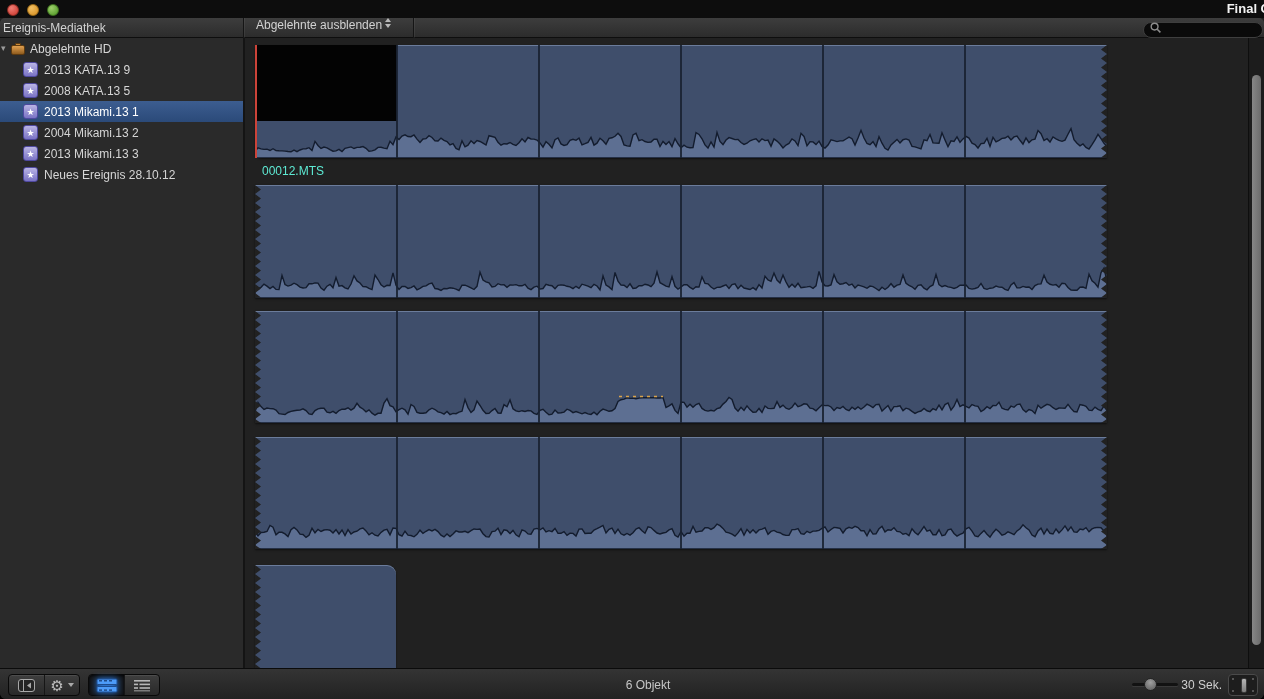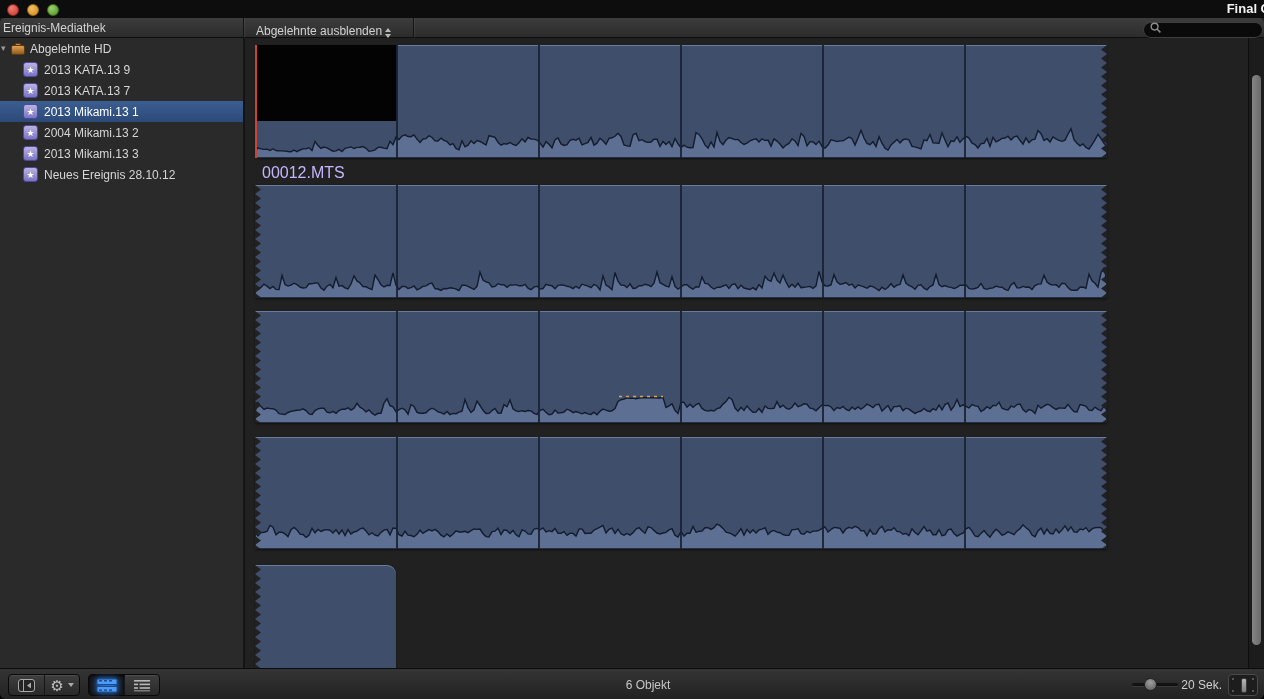--- a/index.html
+++ b/index.html
@@ -11,21 +11,21 @@
   .tlight{position:absolute;top:4px;width:12px;height:12px;border-radius:50%;}
   .tl-close{left:7px;background:radial-gradient(circle at 35% 30%,#f07e74,#d44a40 70%);border:1px solid #8c2b23;}
   .tl-min{left:27px;background:radial-gradient(circle at 35% 30%,#f2c063,#dd9b32 70%);border:1px solid #9a6a17;}
   .tl-zoom{left:47px;background:radial-gradient(circle at 35% 30%,#9ecf6b,#64a637 70%);border:1px solid #3e7120;}
   #app-title{position:absolute;right:-6px;top:1px;color:#f2f2f2;font-weight:bold;font-size:13px;white-space:nowrap;}
 
   
   #toolbar{position:absolute;left:0;top:18px;width:100%;height:20px;background:linear-gradient(#3d3d3d,#2c2c2c);border-bottom:1px solid #0e0e0e;border-radius:5px 5px 0 0;}
   #library-title{position:absolute;left:3px;top:3px;font-size:12px;color:#d2d2d2;}
   .tb-divider{position:absolute;top:0;width:1px;height:20px;background:#151515;box-shadow:1px 0 0 rgba(255,255,255,0.06);}
-  #filter-popup{position:absolute;left:252px;top:0;height:20px;display:flex;align-items:flex-end;gap:3px;padding:0 4px;cursor:default;}
+  #filter-popup{position:absolute;left:252px;top:0;height:20px;display:flex;align-items:flex-start;gap:3px;padding:0 4px;cursor:default;}
   #filter-label{font-size:12px;color:#d2d2d2;}
   .stepper{display:flex;flex-direction:column;gap:2px;}
   .stepper i{display:block;width:0;height:0;border-left:3.5px solid transparent;border-right:3.5px solid transparent;}
   .stepper .up{border-bottom:4px solid #b9b9b9;}
   .stepper .dn{border-top:4px solid #b9b9b9;}
   #search-wrap{position:absolute;right:1px;top:2px;width:120px;height:16px;}
   #search-input{width:100%;height:100%;border-radius:9px;background:#0a0a0a;border:1px solid #3e3e3e;color:#ddd;font-size:11px;padding:0 6px 0 22px;outline:none;}
   #search-icon{position:absolute;left:7px;top:2px;}
 
   
@@ -41,21 +41,21 @@
   .sb-indent2{padding-left:23px;}
 
   
   #main{position:absolute;left:245px;top:38px;width:1003px;height:630px;background:#212121;overflow:hidden;}
   .strip{position:absolute;background:#3f4e6b;box-shadow:inset 0 1px 0 rgba(175,194,228,.4),0 1px 2px rgba(0,0,0,.55);}
   .strip .blackseg{position:absolute;left:0;top:0;background:#030303;z-index:1;}
   .strip .wavec{position:absolute;left:0;bottom:0;right:0;height:46px;z-index:2;}
   .strip .segline{position:absolute;top:0;width:2px;background:#1a2232;z-index:3;opacity:.9;}
   .strip .jag{position:absolute;top:0;z-index:4;}
   .strip .selmark{position:absolute;left:0;top:0;width:2px;z-index:6;background:#cc4339;}
-  .cliplabel{position:absolute;font-size:16px;color:#c4b5fd;z-index:2;}
+  .cliplabel{position:absolute;font-size:12px;color:#5eead4;z-index:2;}
 
   
   #scrollbar{position:absolute;right:0;top:38px;width:16px;height:630px;background:#1c1c1c;border-left:1px solid #0e0e0e;}
   #scroll-thumb{position:absolute;left:3px;top:37px;width:9px;height:570px;border-radius:5px;background:linear-gradient(90deg,#868686,#6b6b6b);}
 
   
   #statusbar{position:absolute;left:0;top:668px;width:100%;height:31px;background:linear-gradient(#343434,#222);border-top:1px solid #0b0b0b;}
   .btn-group{position:absolute;top:5px;height:22px;display:flex;border:1px solid #090909;border-radius:4px;background:linear-gradient(#3e3e3e,#292929);box-shadow:inset 0 1px 0 rgba(255,255,255,.08);}
   .bb-btn{width:35px;height:20px;display:flex;align-items:center;justify-content:center;cursor:default;}
   .bb-btn + .bb-btn{border-left:1px solid #161616;}
@@ -113,21 +113,21 @@
             <span class="body"></span>
           </span>
           <span class="lbl">Abgelehnte HD</span>
         </div>
         <div class="sb-row sb-indent2">
           <span class="star">★</span>
           <span class="lbl">2013 KATA.13 9</span>
         </div>
         <div class="sb-row sb-indent2">
           <span class="star">★</span>
-          <span class="lbl">2013 KATA.13 7</span>
+          <span class="lbl">2008 KATA.13 5</span>
         </div>
         <div class="sb-row sb-indent2 sel">
           <span class="star">★</span>
           <span class="lbl">2013 Mikami.13 1</span>
         </div>
         <div class="sb-row sb-indent2">
           <span class="star">★</span>
           <span class="lbl">2004 Mikami.13 2</span>
         </div>
         <div class="sb-row sb-indent2">
@@ -286,21 +286,21 @@
           <rect x="2" y="11.2" width="16" height="1.2" fill="#8f8f8f"></rect>
         </svg>
       </div>
     </div>
 
     <span id="status-text">6 Objekt</span>
 
     <div id="zoom-slider">
       <div id="zoom-knob"></div>
     </div>
-    <span id="duration-label">20 Sek.</span>
+    <span id="duration-label">30 Sek.</span>
     <div id="appearance-btn">
       <span class="bar"></span>
       <span class="dot" style="left:3px;top:3px"></span>
         <span class="dot" style="right:3px;top:3px"></span>
       <span class="dot" style="left:3px;bottom:3px"></span>
         <span class="dot" style="right:3px;bottom:3px"></span>
     </div>
   </div>
 </div>
 

